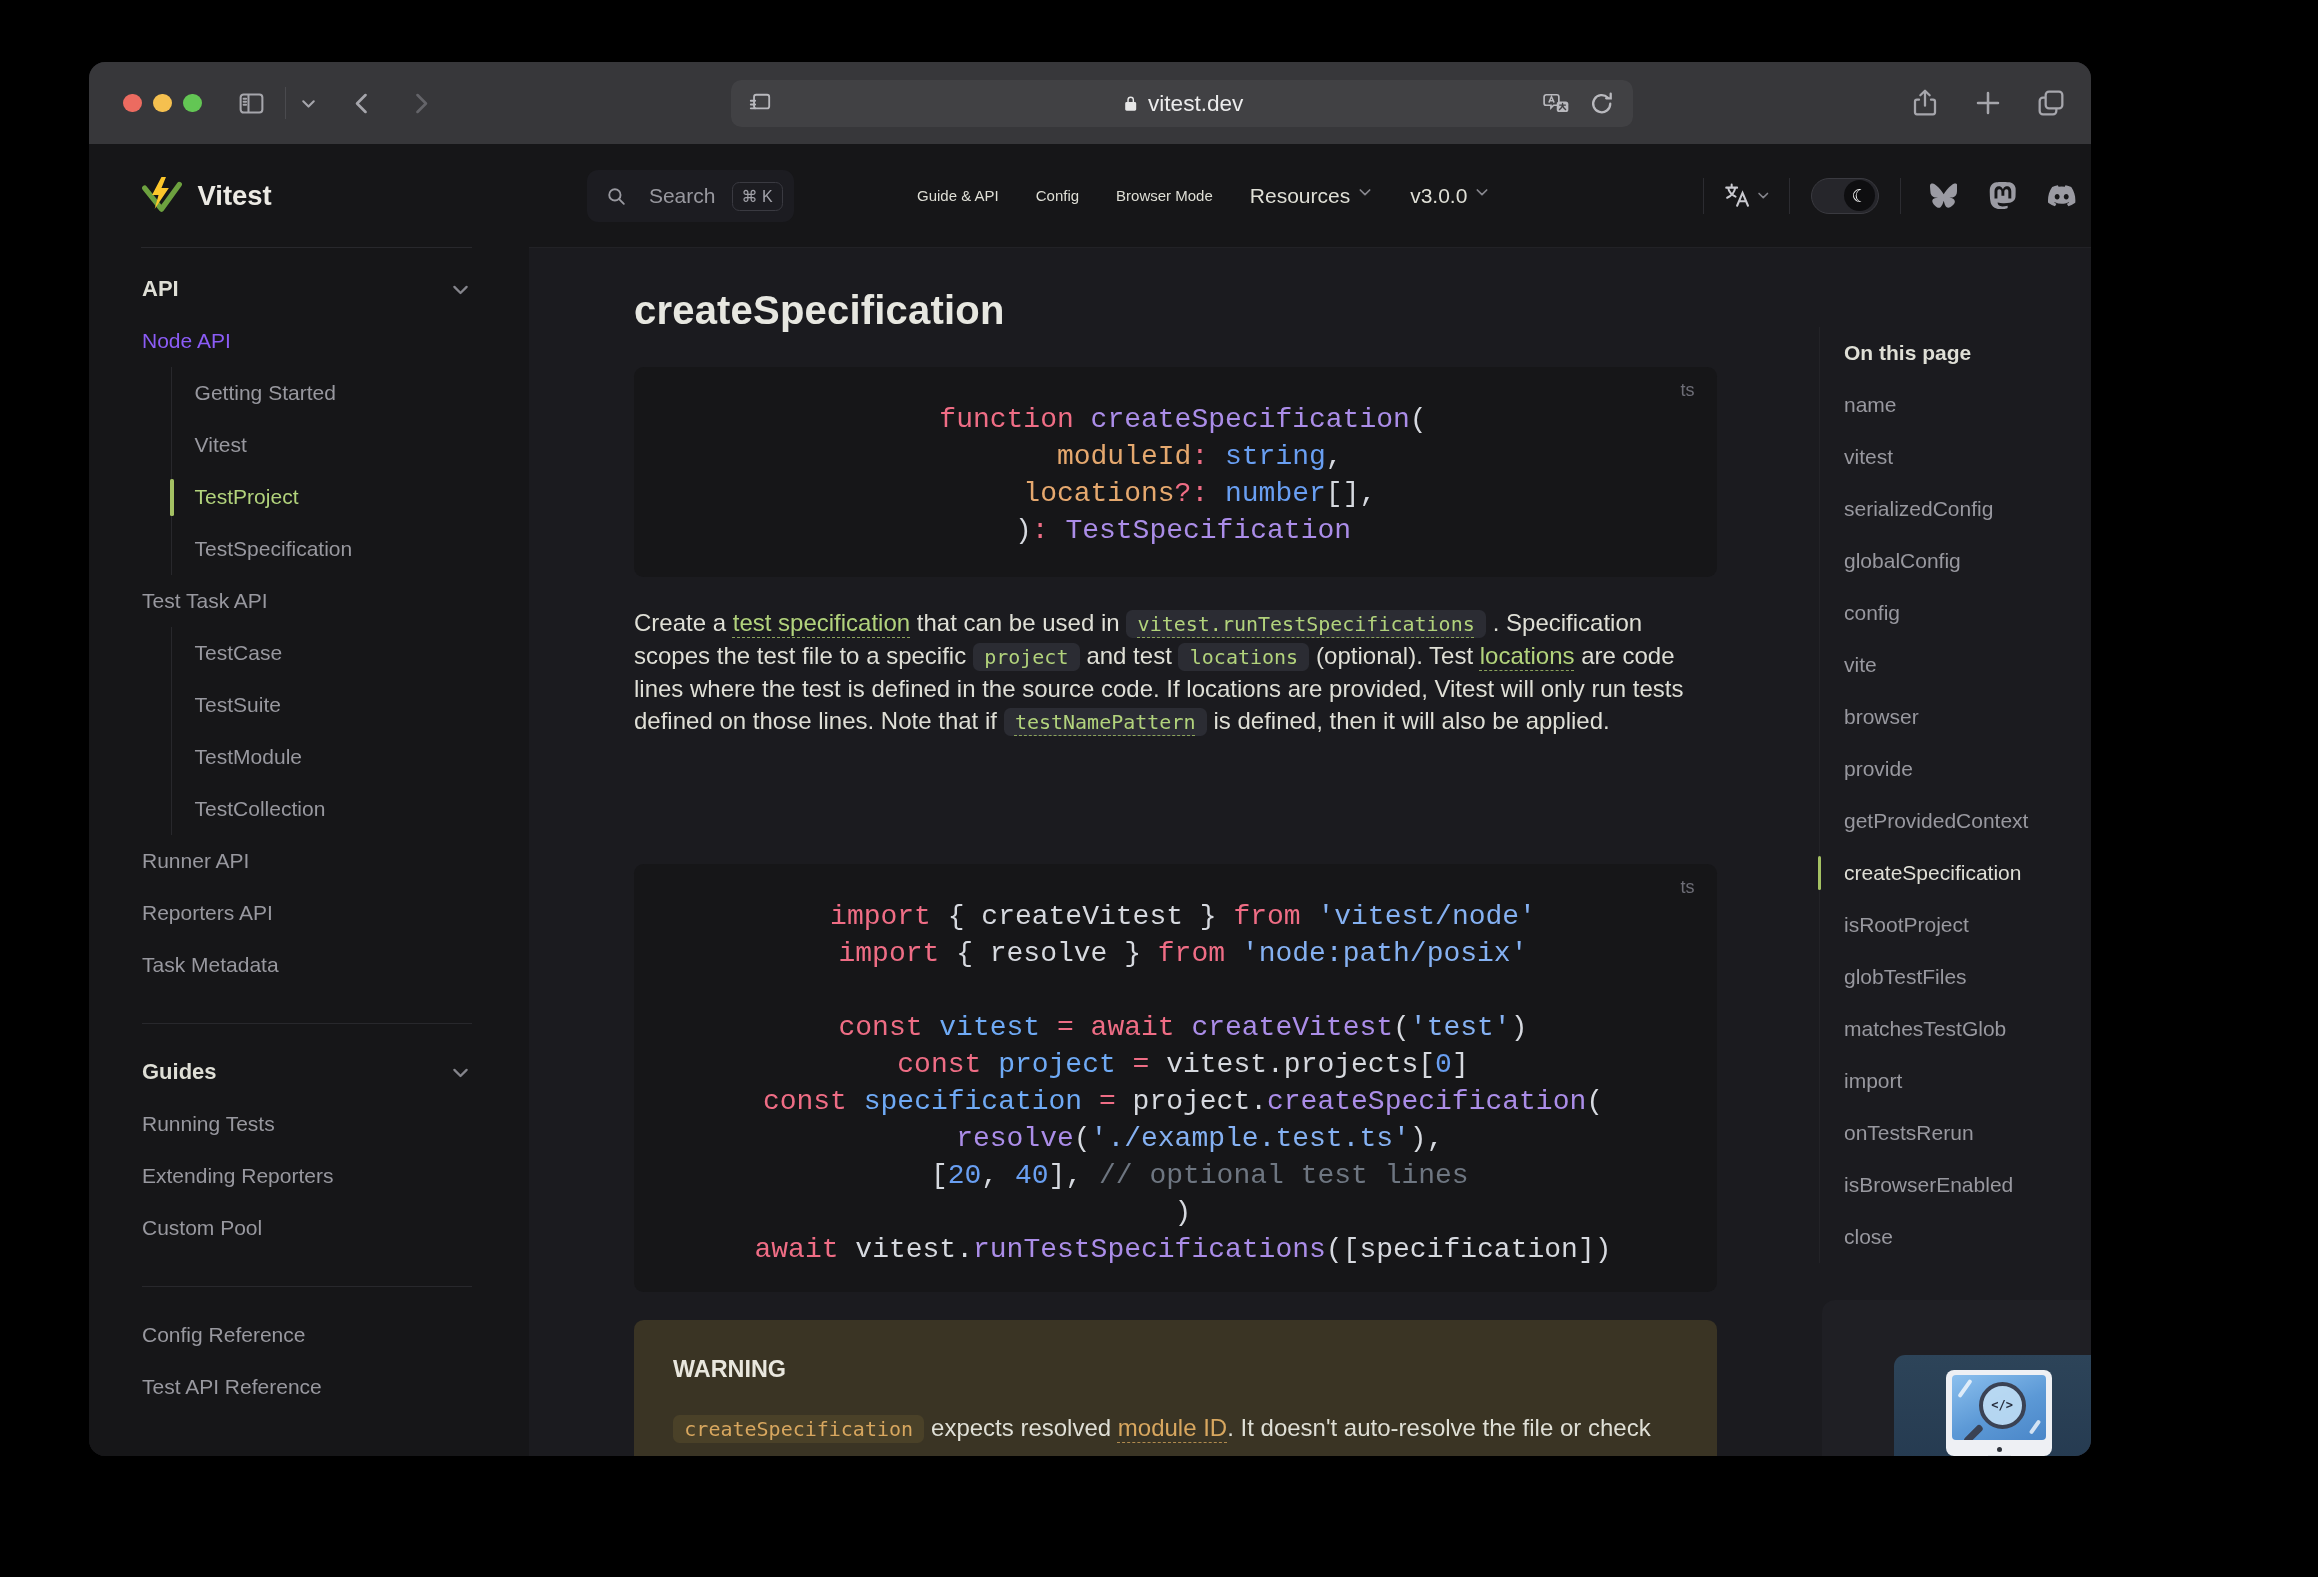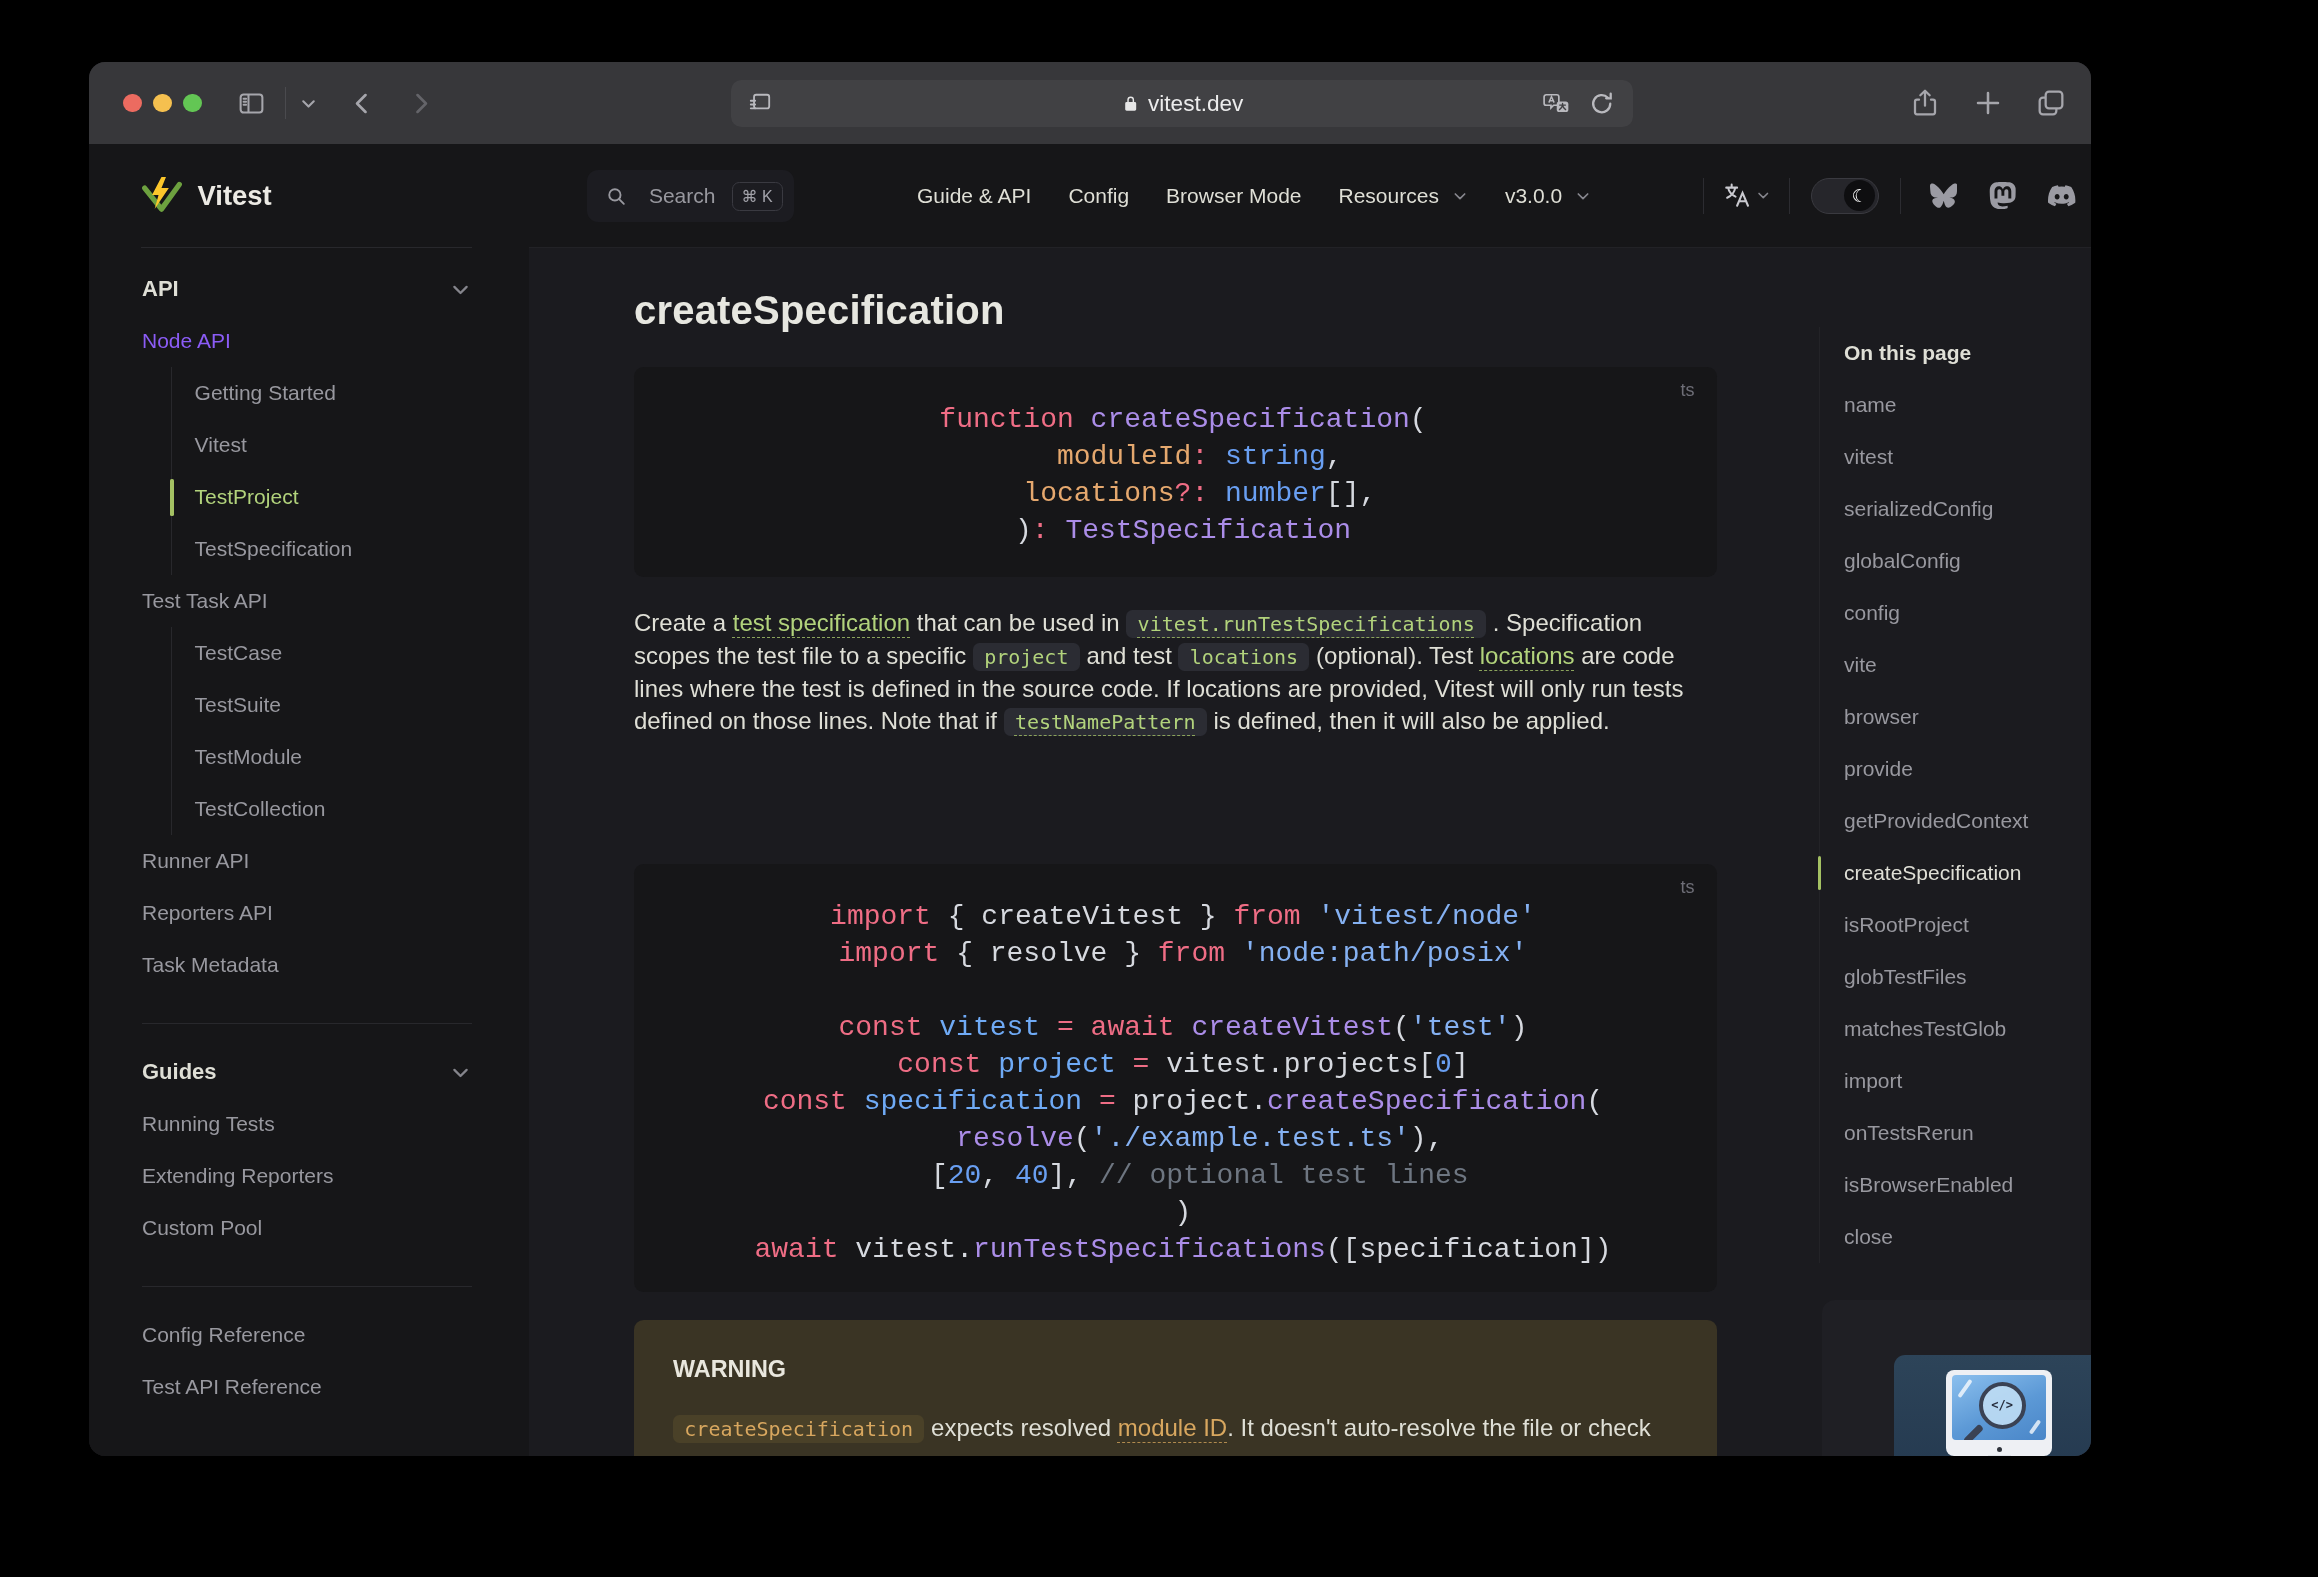--- a/index.html
+++ b/index.html
@@ -60,22 +60,22 @@
   .sb-divider { height:0.8px; background:#28282c; margin:32px 57px 22px 53px; }
   
   .navbar { position:absolute; left:440px; top:82px; right:0; height:104px; background:#161618; border-bottom:0.8px solid #222226; }
   .search-pill { position:absolute; left:58px; top:26px; width:207px; height:52px; background:#1c1c21;
     border-radius:11.3px; display:flex; align-items:center; padding:0 11.3px 0 18px; cursor:pointer;gap:10px; }
   .search-pill .s-icon { width:22.6px; height:22.6px; color:#98989f; margin-right:11.3px; }
   .search-pill .s-icon svg{ width:22.6px; height:22.6px; }
   .s-label { font-size:21px; color:#98989f; }
   .s-kbd { margin-left:auto; border:0.8px solid #3a3a41; border-radius:7.3px; padding:4px 9px; font-size:16px; color:#a3a3aa; }
   .nav-cluster { position:absolute; left:388px; top:0; height:103px; display:flex; align-items:center; gap:37px; }
-  .nav-link { font-size:21px; font-weight:500; color:#dfdfd6; cursor:pointer; white-space:nowrap; }
-  .nav-drop { display:flex; align-items:center; gap:13px; font-size:21px; font-weight:500; color:#dfdfd6; cursor:pointer; white-space:nowrap; }
+  .nav-link { font-size:15px; font-weight:500; color:#dfdfd6; cursor:pointer; white-space:nowrap; }
+  .nav-drop { display:flex; gap:7px; font-size:21px; font-weight:500; color:#dfdfd6; cursor:pointer; white-space:nowrap; }
   .nav-drop .chev { width:16px; height:16px; color:#85858c; }
   .nav-right { position:absolute; left:1174px; top:0; height:103px; display:flex; align-items:center; }
   .nav-sep { width:0.8px; height:36px; background:#2c2c31; }
   .translate-btn { margin:0 18px; display:flex; align-items:center; gap:5.7px; color:#c9c9cf; cursor:pointer; }
   .translate-btn svg.tr { width:29px; height:29px; }
   .translate-btn .chev { width:14.5px; height:14.5px; color:#85858c; }
   .theme-toggle { margin:0 21px; width:68px; height:36px; border-radius:18px; background:#26262b; border:0.8px solid #3a3a40;
     position:relative; cursor:pointer; }
   .toggle-knob { position:absolute; right:2.4px; top:1.6px; width:31px; height:31px; border-radius:50%; background:#0e0e10;
     display:flex; align-items:center; justify-content:center; color:#fff; font-size:18px; font-family:"DejaVu Sans",sans-serif; }

